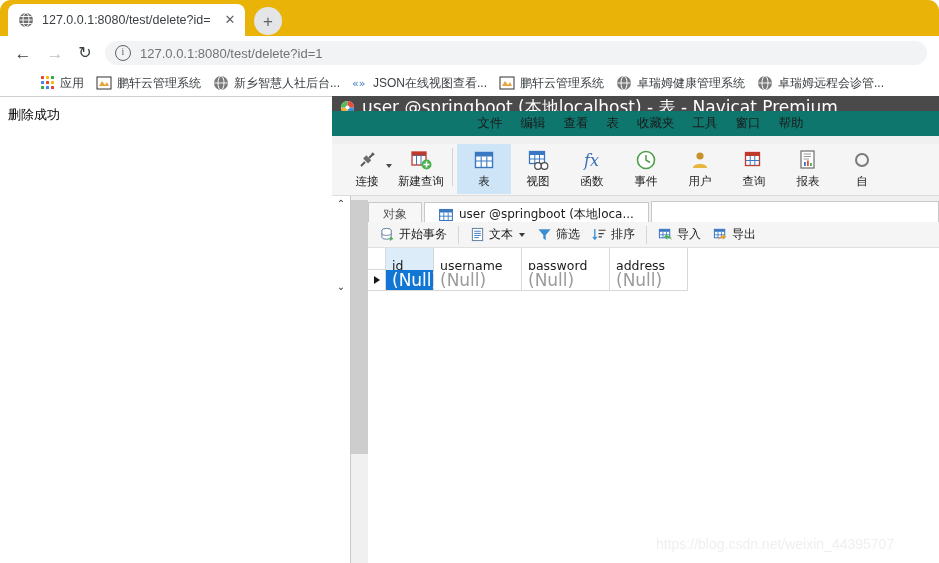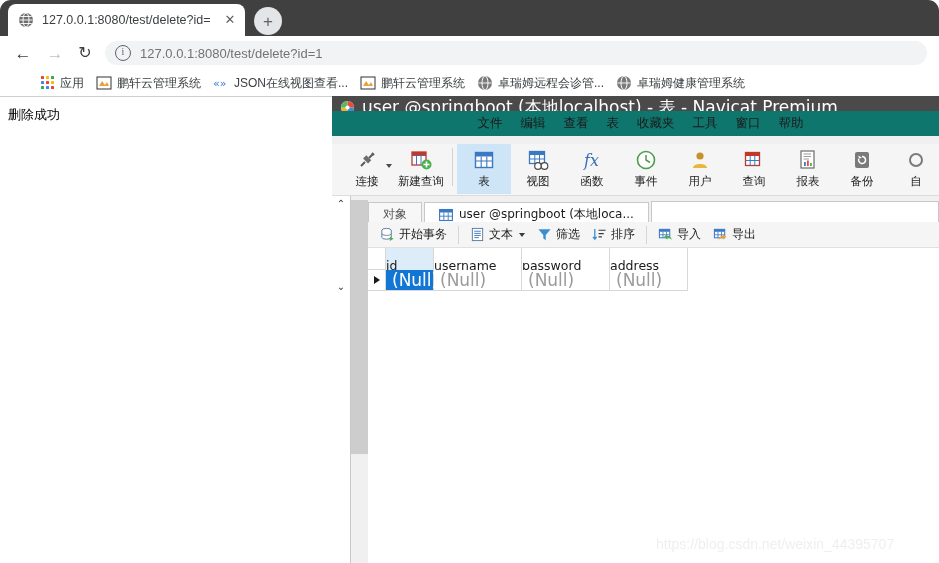--- a/index.html
+++ b/index.html
@@ -8,21 +8,21 @@
     overflow: hidden;
     background: #ffffff;
     font-family: "Liberation Sans", "DejaVu Sans", sans-serif;
   }
   #root { position: relative; width: 939px; height: 563px; }
 
   
   .browser { position: absolute; left:0; top:0; width:939px; height:563px; background:#fff; }
   .tabstrip {
     position: absolute; left:0; top:0; width:939px; height:48px;
-    background: #404040;
+    background: #eab308;
     border-radius: 11px;
   }
   .tab {
     position:absolute; left:8px; top:4px; width:237px; height:32px;
     background:#fff; border-radius:8px 8px 0 0;
     display:flex; align-items:center; padding:0 6px 0 10px; box-sizing:border-box;
   }
   .tab-favicon { width:16px; height:16px; flex:0 0 16px; margin-right:8px; }
   .tab-title {
     flex:1 1 auto; font-size:12.5px; color:#3c4043; white-space:nowrap;
@@ -193,21 +193,21 @@
   .grid-hdr {
     position:absolute; left:0; top:0; height:22px; display:flex;
   }
   .gh-corner {
     width:18px; height:22px; background:#fff; border-right:1px solid #d7d7d7;
     border-bottom:1px solid #d7d7d7; box-sizing:border-box; flex:0 0 18px;
   }
   .gh-cell {
     height:36px; box-sizing:border-box;
     border-right:1px solid #d7d7d7; border-bottom:1px solid #d7d7d7;
-    display:flex; align-items:center; 
+    display:flex; align-items:center; padding-left:6px;
     font-size:12.5px; color:#1a1a1a; background:#ffffff; flex:0 0 auto;
   }
   .gh-cell.active { background:#dcecf8; }
   .grid-row {
     position:absolute; left:0; top:22px; height:21px; display:flex;
   }
   .gr-marker {
     width:18px; height:21px; background:#ffffff;
     border-right:1px solid #d7d7d7; border-bottom:1px solid #d7d7d7;
     box-sizing:border-box; display:flex; align-items:center; justify-content:center; flex:0 0 18px;
@@ -283,60 +283,70 @@
       <div class="bm">
         <span class="bm-ico">
           <svg viewBox="0 0 16 16" width="16" height="16">
             <rect x="1" y="2" width="14" height="12" fill="#fff" stroke="#333" stroke-width="1"></rect>
             <path d="M3 11 L6 6 L9 10 L11 7 L13 11 Z" fill="#e8a33d"></path>
           </svg>
         </span>
         <span class="bm-label">鹏轩云管理系统</span>
       </div>
 
-
-      <div class="bm">
-        <span class="bm-ico">
-          <svg viewBox="0 0 16 16" width="16" height="16">
-            <text x="0" y="12" font-size="11" fill="#3b78c4" font-family="DejaVu Sans, sans-serif">«»</text>
-          </svg>
-        </span>
-        <span class="bm-label">JSON在线视图查看...</span>
-      </div>
-
-      <div class="bm">
-        <span class="bm-ico">
-          <svg viewBox="0 0 16 16" width="16" height="16">
-            <rect x="1" y="2" width="14" height="12" fill="#fff" stroke="#333" stroke-width="1"></rect>
-            <path d="M3 11 L6 6 L9 10 L11 7 L13 11 Z" fill="#e8a33d"></path>
-          </svg>
-        </span>
-        <span class="bm-label">鹏轩云管理系统</span>
-      </div>
-
       <div class="bm">
         <span class="bm-ico">
           <svg viewBox="0 0 16 16" width="16" height="16">
             <circle cx="8" cy="8" r="7" fill="#7a7a7a"></circle>
             <ellipse cx="8" cy="8" rx="3" ry="7" fill="none" stroke="#fff" stroke-width="1"></ellipse>
             <path d="M1.3 8 H14.7" stroke="#fff" stroke-width="0.9"></path>
           </svg>
         </span>
-        <span class="bm-label">卓瑞姆远程会诊管...</span>
+        <span class="bm-label">新乡智慧人社后台...</span>
+      </div>
+
+      <div class="bm">
+        <span class="bm-ico">
+          <svg viewBox="0 0 16 16" width="16" height="16">
+            <text x="0" y="12" font-size="11" fill="#3b78c4" font-family="DejaVu Sans, sans-serif">«»</text>
+          </svg>
+        </span>
+        <span class="bm-label">JSON在线视图查看...</span>
+      </div>
+
+      <div class="bm">
+        <span class="bm-ico">
+          <svg viewBox="0 0 16 16" width="16" height="16">
+            <rect x="1" y="2" width="14" height="12" fill="#fff" stroke="#333" stroke-width="1"></rect>
+            <path d="M3 11 L6 6 L9 10 L11 7 L13 11 Z" fill="#e8a33d"></path>
+          </svg>
+        </span>
+        <span class="bm-label">鹏轩云管理系统</span>
       </div>
 
       <div class="bm">
         <span class="bm-ico">
           <svg viewBox="0 0 16 16" width="16" height="16">
             <circle cx="8" cy="8" r="7" fill="#7a7a7a"></circle>
             <ellipse cx="8" cy="8" rx="3" ry="7" fill="none" stroke="#fff" stroke-width="1"></ellipse>
             <path d="M1.3 8 H14.7" stroke="#fff" stroke-width="0.9"></path>
           </svg>
         </span>
         <span class="bm-label">卓瑞姆健康管理系统</span>
+      </div>
+
+      <div class="bm">
+        <span class="bm-ico">
+          <svg viewBox="0 0 16 16" width="16" height="16">
+            <circle cx="8" cy="8" r="7" fill="#7a7a7a"></circle>
+            <ellipse cx="8" cy="8" rx="3" ry="7" fill="none" stroke="#fff" stroke-width="1"></ellipse>
+            <path d="M1.3 8 H14.7" stroke="#fff" stroke-width="0.9"></path>
+          </svg>
+        </span>
+        <span class="bm-label">卓瑞姆远程会诊管...</span>
       </div>
 
     </div>
 
     <div class="viewport">
       <div class="page-sep"></div>
       <div class="page-text">删除成功</div>
     </div>
   </div>
 
@@ -466,30 +476,20 @@
             <rect x="5" y="3" width="13" height="17" fill="#fff" stroke="#6c6c6c" stroke-width="1.2"></rect>
             <path d="M7.5 6 H15 M7.5 8.5 H15 M7.5 11 H13" stroke="#9a9a9a" stroke-width="1"></path>
             <rect x="8" y="14" width="1.8" height="4" fill="#3b78c4"></rect>
             <rect x="11" y="12.5" width="1.8" height="5.5" fill="#e04b3c"></rect>
             <rect x="14" y="15" width="1.8" height="3" fill="#4caf50"></rect>
           </svg>
         </span>
         <span class="tb-lbl">报表</span>
       </div>
 
-      <div class="tb-btn">
-        <span class="tb-ico">
-          <svg viewBox="0 0 24 24" width="24" height="24">
-            <rect x="5" y="4" width="14" height="16" rx="2" fill="#7a7a7a"></rect>
-            <path d="M12 8.5 A3.5 3.5 0 1 1 8.8 10.8" stroke="#fff" stroke-width="1.5" fill="none"></path>
-            <path d="M8.2 7.6 l0.8 3 l3-0.9 Z" fill="#fff"></path>
-          </svg>
-        </span>
-        <span class="tb-lbl">备份</span>
-      </div>
 
       <div class="tb-btn">
         <span class="tb-ico">
           <svg viewBox="0 0 24 24" width="24" height="24">
             <circle cx="12" cy="12" r="6" fill="none" stroke="#7a7a7a" stroke-width="2"></circle>
           </svg>
         </span>
         <span class="tb-lbl">自</span>
       </div>
 

